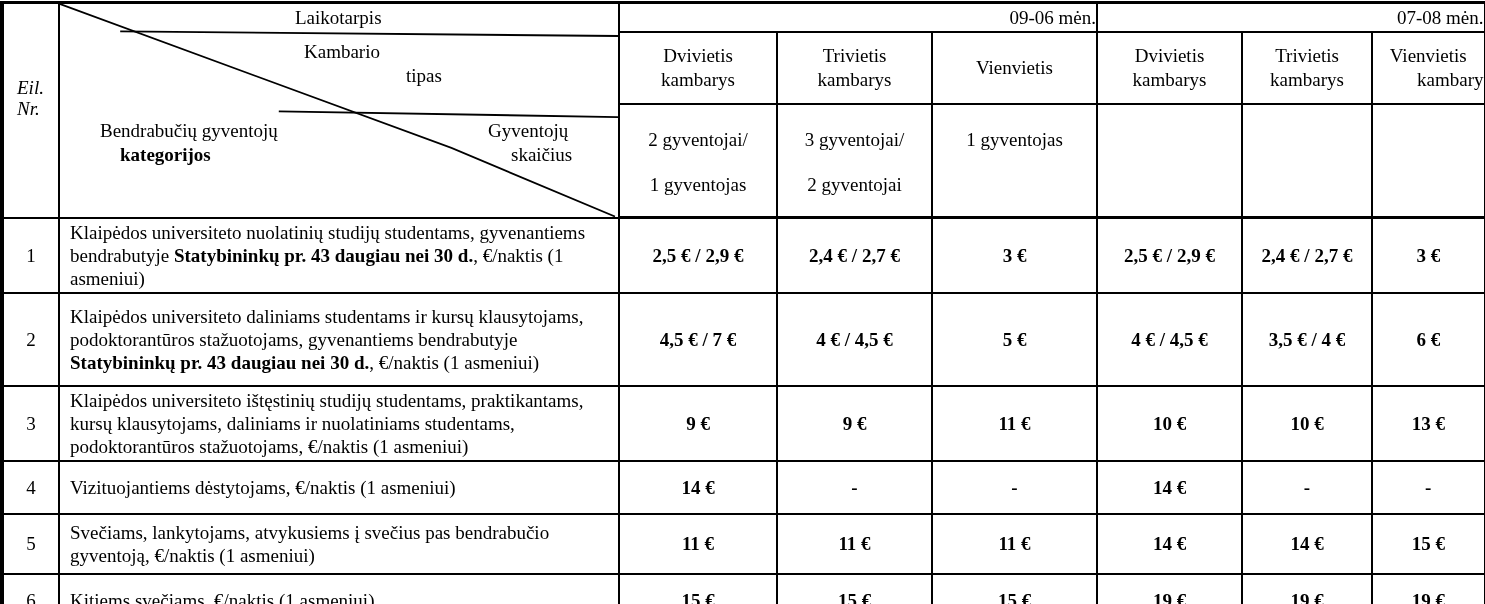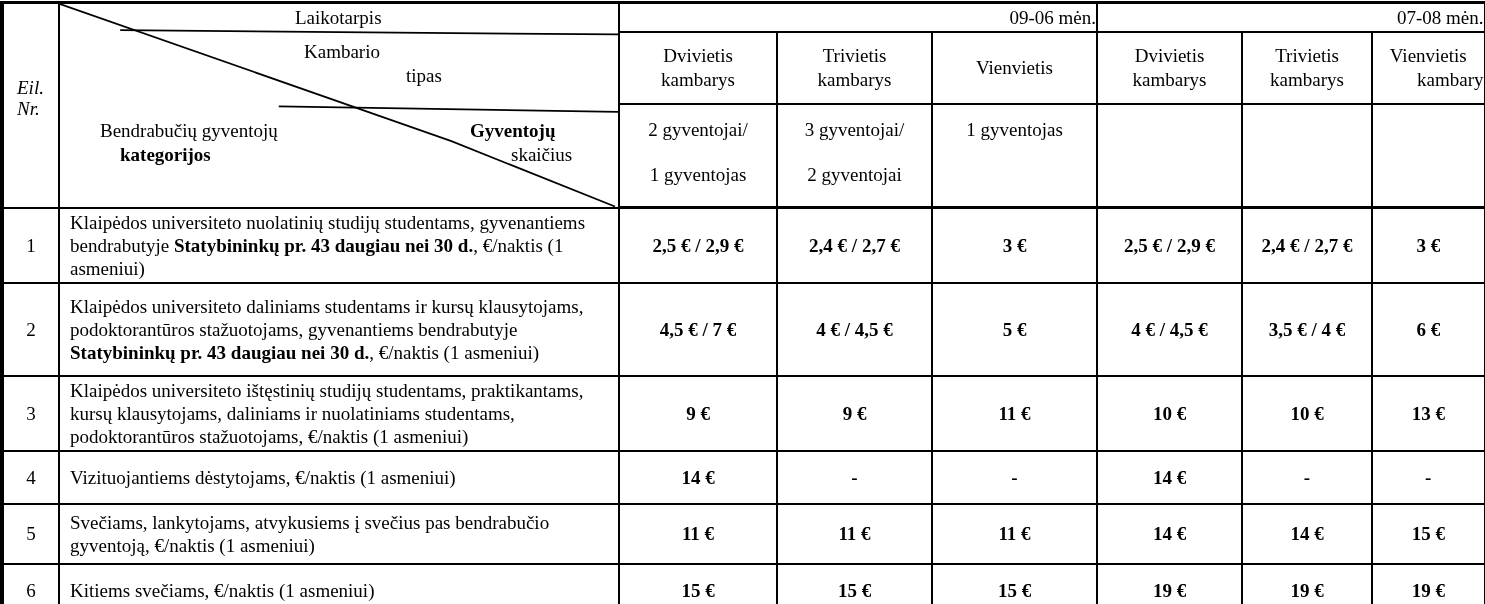--- a/index.html
+++ b/index.html
@@ -35,29 +35,29 @@
     padding: 73px 0 0 13px; line-height: 21px; font-style: italic;
   }
   td.diag { position: relative; padding: 0; }
   td.diag svg { position: absolute; left: 0; top: 0; width: 100%; height: 100%; }
   td.diag .lab { position: absolute; white-space: nowrap; line-height: 21px; }
   .lab-laik { left: 235px; top: 3px; }
   .lab-kam1 { left: 244px; top: 37px; }
   .lab-kam2 { left: 331px; top: 61px; margin-left: 15px; }
   .lab-kat1 { left: 40px;  top: 116px; }
   .lab-kat2 { left: 60px;  top: 140px; font-weight: bold; }
-  .lab-gyv1 { left: 410px; top: 116px; font-weight: bold; }
+  .lab-gyv1 { left: 428px; top: 116px; }
   .lab-gyv2 { left: 451px; top: 140px; }
   tr.row-roomtypes td { height: 70px; line-height: 24px; }
   tr.row-roomtypes .rt-line { display: block; }
   tr.row-roomtypes .rt-line.indent-overflow {
     text-align: left; margin-left: 44px; white-space: nowrap;
   }
   tr.row-occupancy td {
-    height: 87px; vertical-align: top; padding-top: 14px; line-height: 22px;
+    height: 87px; vertical-align: top; padding-top: 24px; line-height: 22px;
     border-bottom: 3px solid #000;
   }
   tr.row-occupancy .occ-line { display: block; }
   tr.row-occupancy .occ-line + .occ-line { margin-top: 23px; }
   
   td.nr-cell { text-align: center; }
   td.desc-cell {
     text-align: left;
     padding: 2px 0 2px 10px;
     line-height: 23px;

